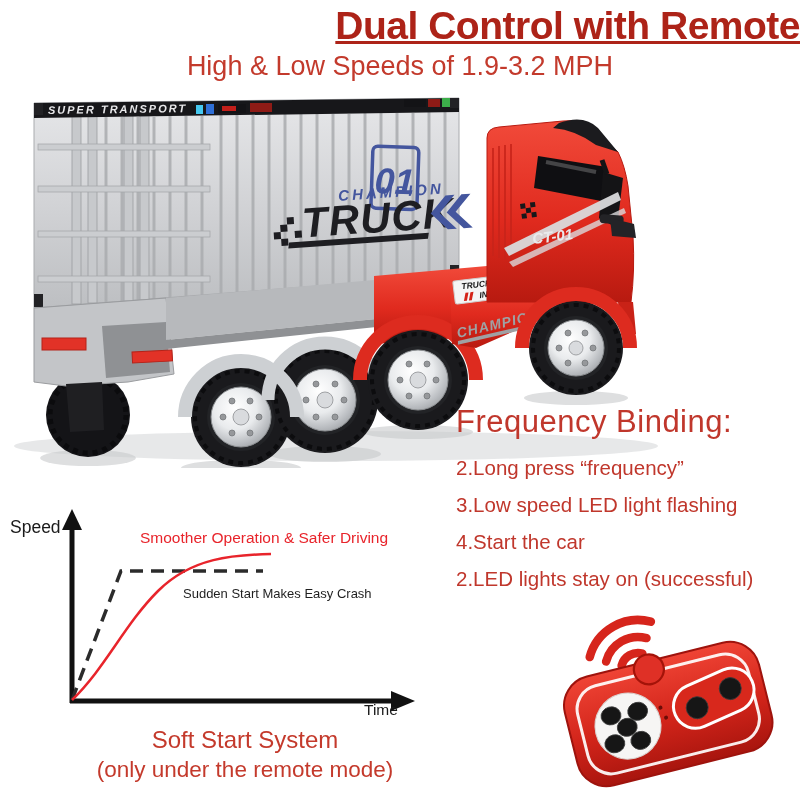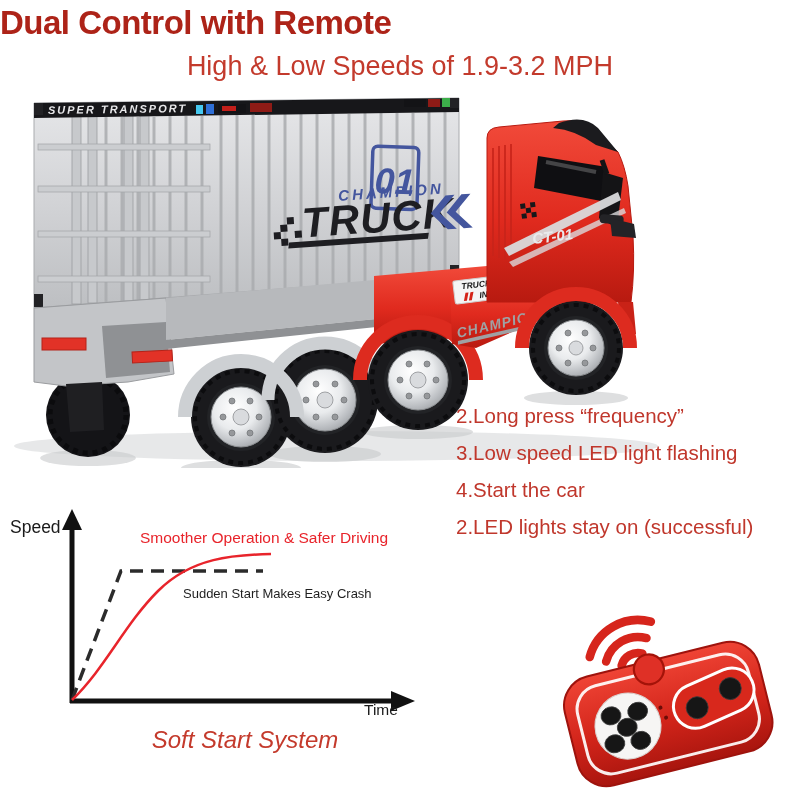--- a/index.html
+++ b/index.html
@@ -1,28 +1,28 @@
 <!DOCTYPE html>
 <html><head>
 <meta charset="utf-8">
 <style>
   html,body{margin:0;padding:0;background:#fff;}
   .stage{position:relative;width:800px;height:800px;background:#fff;overflow:hidden;
          font-family:"Liberation Sans",sans-serif;}
-  .title{position:absolute;top:4px;left:0;width:100%;text-align:left;
-         font-size:33px;font-weight:bold;letter-spacing:-0.5px;color:#ad2318;}
+  .title{position:absolute;top:4px;left:0;width:100%;text-align:right;
+         font-size:39px;font-weight:bold;letter-spacing:-0.5px;color:#ad2318;text-decoration:underline;}
   .subtitle{position:absolute;top:51px;left:0;width:100%;text-align:center;
          font-size:27px;color:#c33a2c;}
   .truck-svg{position:absolute;left:6px;top:86px;}
   .freq{position:absolute;left:456px;top:404px;width:340px;}
   .freq h2{margin:0 0 16px 0;font-size:31px;font-weight:normal;color:#c0372c;letter-spacing:.5px;}
   .freq .step{font-size:20.5px;color:#c0372c;margin-bottom:13px;white-space:nowrap;}
   .chart-svg{position:absolute;left:6px;top:503px;}
   .caption{position:absolute;left:30px;top:724px;width:430px;text-align:center;color:#c43a2c;}
-  .caption .cap1{font-size:24px;line-height:1.3;font-style:italic;}
+  .caption .cap1{font-size:24px;line-height:1.3;}
   .caption .cap2{font-size:22.5px;line-height:1.3;}
   .remote-svg{position:absolute;left:538px;top:578px;}
   svg text{font-family:"Liberation Sans",sans-serif;}
 </style>
 </head>
 <body>
 
 <div class="stage">
 
   <div class="title">Dual Control with Remote</div>
@@ -276,20 +276,21 @@
         <circle cx="553" cy="262" r="3"></circle>
           <circle cx="562" cy="277" r="3"></circle>
           <circle cx="579" cy="277" r="3"></circle>
       </g>
       <circle cx="570" cy="262" r="7" fill="#d9dbde" stroke="#9fa1a4"></circle>
     </g>
     <path d="M516,262 A54,54 0 0 1 624,262" fill="none" stroke="#dd2b1f" stroke-width="14"></path>
   </svg>
 
   <div class="freq">
+    <h2>Frequency Binding:</h2>
     <div class="step">2.Long press “frequency”</div>
     <div class="step">3.Low speed LED light flashing</div>
     <div class="step">4.Start the car</div>
     <div class="step">2.LED lights stay on (successful)</div>
   </div>
 
   <svg class="chart-svg" width="445" height="218" viewBox="0 0 445 218">
     <text x="4" y="30" font-size="17.5" fill="#1a1a1a">Speed</text>
 
     <line x1="66" y1="22" x2="66" y2="200" stroke="#111" stroke-width="5"></line>
@@ -300,20 +301,21 @@
 
     <path d="M66,197 L115,68 L257,68" fill="none" stroke="#2b2b2b" stroke-width="3.5" stroke-dasharray="13 8"></path>
 
     <path d="M66,197 C100,164 118,122 152,88 S 228,52 265,51" fill="none" stroke="#e8242b" stroke-width="2.5"></path>
     <text x="134" y="40" font-size="15.5" fill="#e8242b">Smoother Operation &amp; Safer Driving</text>
     <text x="177" y="95" font-size="13" fill="#1f1f1f">Sudden Start Makes Easy Crash</text>
   </svg>
 
   <div class="caption">
     <div class="cap1">Soft Start System</div>
+    <div class="cap2">(only under the remote mode)</div>
   </div>
 
   <svg class="remote-svg" width="262" height="222" viewBox="0 0 262 222">
     <defs>
       <linearGradient id="remGrad" x1="0" y1="0" x2="0" y2="1">
         <stop offset="0" stop-color="#ef4435"></stop>
           <stop offset="0.55" stop-color="#d2241a"></stop>
         <stop offset="1" stop-color="#a8150e"></stop>
       </linearGradient>
     </defs>

